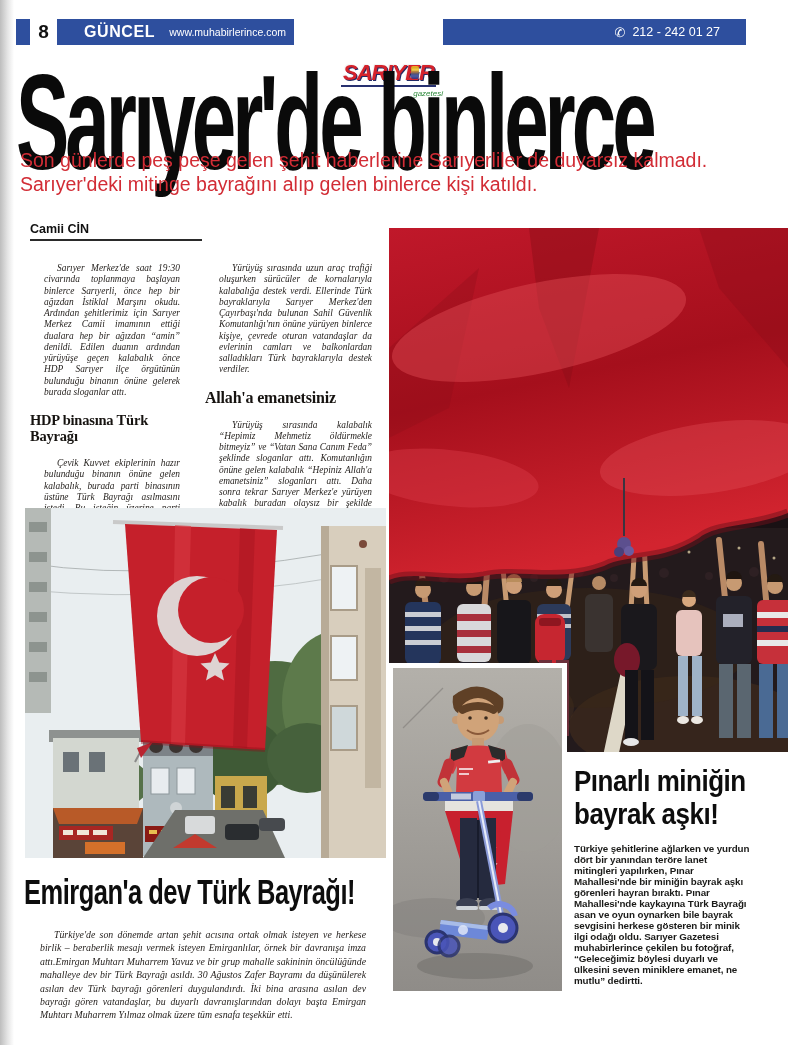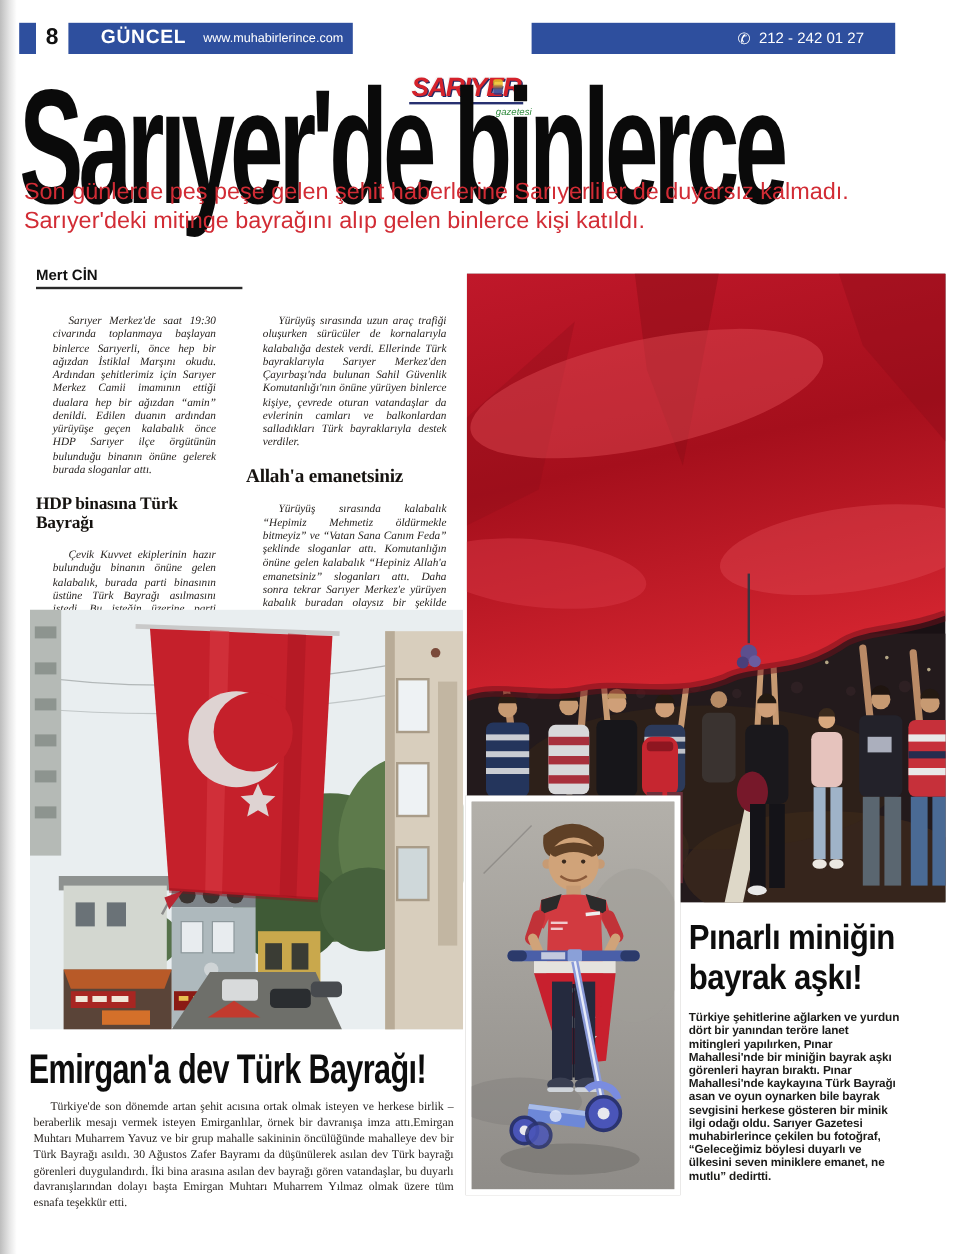--- a/index.html
+++ b/index.html
@@ -50,21 +50,21 @@
   .photo-child{position:absolute;left:388px;top:663px;width:169px;height:323px;
         border:5px solid #ffffff;background:#a8a5a0;}
   svg{display:block;}
   
   .emirgan-title{position:absolute;left:24px;top:872px;font-size:25px;font-weight:bold;
         letter-spacing:-.5px;color:#0d0d0d;white-space:nowrap;
         transform:scale(1.02,1.38);transform-origin:0 0;}
   .emirgan-body{position:absolute;left:28px;top:916px;width:350px;
         font-family:"Liberation Serif",serif;font-size:9.8px;line-height:13.4px;
         text-align:justify;color:#26221f;}
-  .emirgan-body p{margin:0;text-indent:14px;}
+  .emirgan-body p{margin:12px;text-indent:14px;font-style:italic;}
   .pinarli-title{position:absolute;left:574px;top:764px;font-size:26px;font-weight:bold;
         line-height:30px;letter-spacing:-.5px;color:#0d0d0d;
         transform:scale(1,1.12);transform-origin:0 0;}
   .pinarli-body{position:absolute;left:574px;top:843px;width:176px;font-size:9.8px;
         font-weight:bold;line-height:11px;letter-spacing:-.1px;color:#1b1b19;}
 </style>
 </head>
 <body>
 
 <div class="page">
@@ -84,21 +84,21 @@
   <div class="hdr-bar2">
     <span class="phone-ico">✆</span>
     <span>212 - 242 01 27</span>
   </div>
 
   <div class="headline">Sarıyer'de binlerce</div>
   <div class="deck">
     <div>Son günlerde peş peşe gelen şehit haberlerine Sarıyerliler de duyarsız kalmadı.</div>
     <div>Sarıyer'deki mitinge bayrağını alıp gelen binlerce kişi katıldı.</div>
   </div>
-  <div class="byline">Mert CİN</div>
+  <div class="byline">Camii CİN</div>
 
   <div class="col col-1">
     <p>Sarıyer Merkez'de saat 19:30 civarında toplanmaya başlayan binlerce Sarıyerli, önce hep bir ağızdan İstiklal Marşını okudu. Ardından şehitlerimiz için Sarıyer Merkez Camii imamının ettiği dualara hep bir ağızdan “amin” denildi. Edilen duanın ardından yürüyüşe geçen kalabalık önce HDP Sarıyer ilçe örgütünün bulunduğu binanın önüne gelerek burada sloganlar attı.</p>
     <div class="subhead">HDP binasına Türk Bayrağı</div>
     <p>Çevik Kuvvet ekiplerinin hazır bulunduğu binanın önüne gelen kalabalık, burada parti binasının üstüne Türk Bayrağı asılmasını istedi. Bu isteğin üzerine parti örgütünün bulunduğu apartmana Türk Bayrağı asıldı. Çevik Kuvvet amirlerinin ve Sarıyerli muhtarların girişimiyle sakinleştirilen kalabalık daha sonra parti binasının önünden ayrılarak sahil yolunda yürüyüşe geçti.</p>
   </div>
   <div class="col col-2">
     <p>Yürüyüş sırasında uzun araç trafiği oluşurken sürücüler de kornalarıyla kalabalığa destek verdi. Ellerinde Türk bayraklarıyla Sarıyer Merkez'den Çayırbaşı'nda bulunan Sahil Güvenlik Komutanlığı'nın önüne yürüyen binlerce kişiye, çevrede oturan vatandaşlar da evlerinin camları ve balkonlardan salladıkları Türk bayraklarıyla destek verdiler.</p>
     <div class="subhead big">Allah'a emanetsiniz</div>
     <p>Yürüyüş sırasında kalabalık “Hepimiz Mehmetiz öldürmekle bitmeyiz” ve “Vatan Sana Canım Feda” şeklinde sloganlar attı. Komutanlığın önüne gelen kalabalık “Hepiniz Allah'a emanetsiniz” sloganları attı. Daha sonra tekrar Sarıyer Merkez'e yürüyen kabalık buradan olaysız bir şekilde dağıldı. Katılımın oldukça yüksek olduğu yürüyüşte herhangi bir taşkınlık ve saldırı yaşanmadı. Miting Sarıyer'e yakışan bir demokratik tepki olarak sorunsuz bir şekilde tamamlandı.</p>

